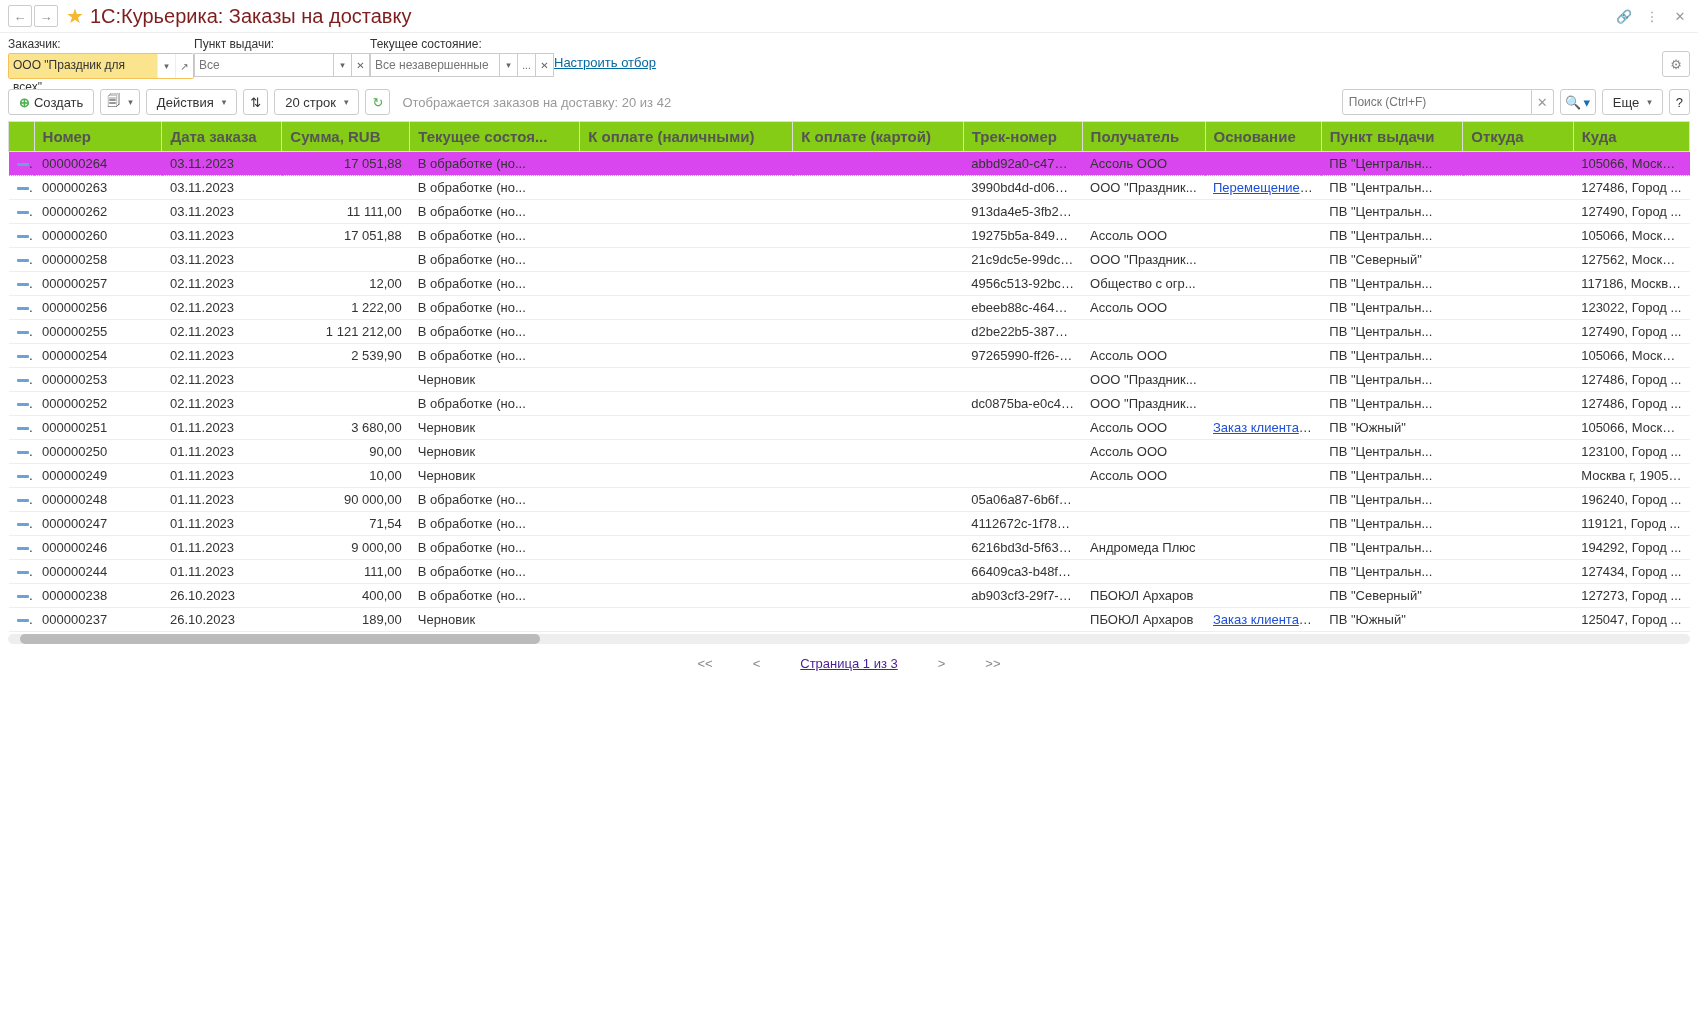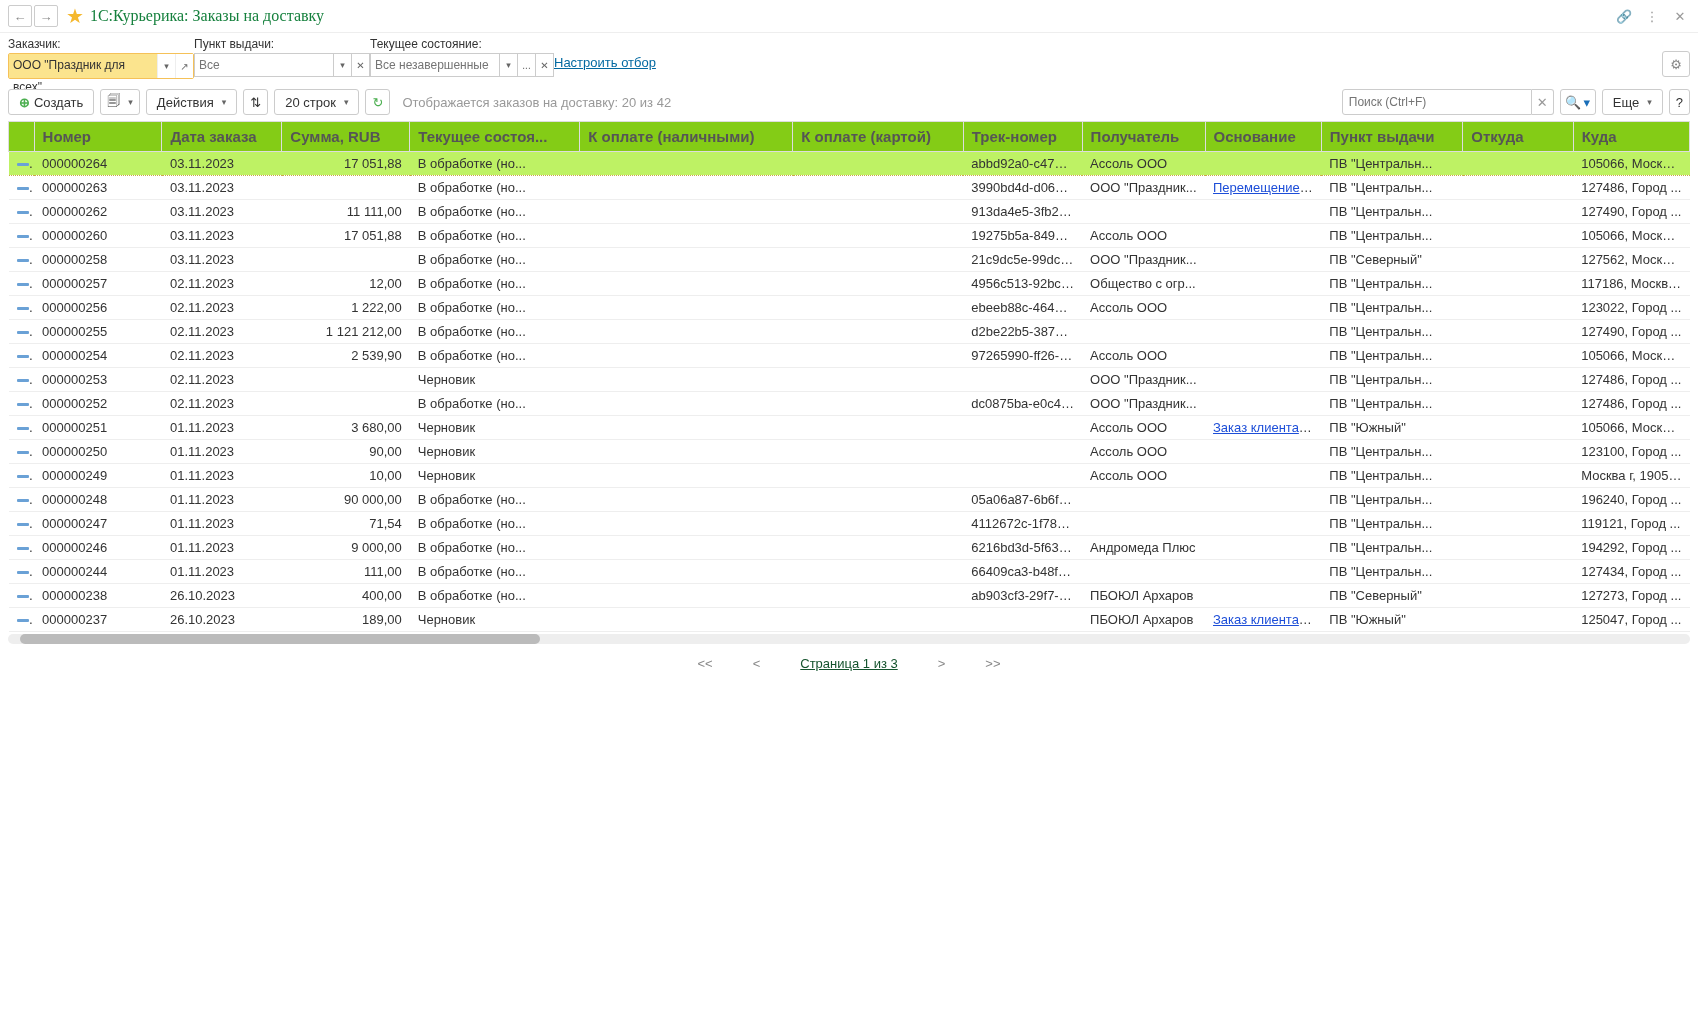--- a/index.html
+++ b/index.html
@@ -2,21 +2,21 @@
 <html><head>
 <meta charset="utf-8">
 <style>
   * { box-sizing: border-box; font-family: Arial, sans-serif; }
   body { margin: 0; padding: 0; font-size: 13px; color: #333; background: #fff; }
   
   
   .header { display: flex; align-items: center; padding: 4px 8px; border-bottom: 1px solid #eee; }
   .nav-btn { width: 24px; height: 22px; border: 1px solid #ccc; background: #fff; margin-right: 2px; display: flex; align-items: center; justify-content: center; cursor: pointer; border-radius: 2px; color: #888; }
   .star { color: #f5b82e; font-size: 20px; margin: 0 6px; }
-  .title { font-size: 16px; color: #15803d; font-family: Liberation Serif, serif; }
+  .title { font-size: 20px; color: #7f1d1d; }
   .header-right { margin-left: auto; display: flex; gap: 8px; }
   .hr-icon { width: 20px; height: 20px; display: flex; align-items: center; justify-content: center; cursor: pointer; color: #999; }
 
   
   .filter-row { display: flex; gap: 0; padding: 4px 8px; align-items: flex-start; }
   .filter-group { display: flex; flex-direction: column; }
   .filter-label { font-size: 12px; color: #333; margin-bottom: 2px; }
   .filter-inputs { display: flex; align-items: center; }
   .filter-input { height: 24px; border: 1px solid #ccc; padding: 0 4px; font-size: 12px; background: #fff; }
   .filter-input.highlighted { border: 1px solid #f5c158; background: #fff; }
@@ -38,21 +38,21 @@
   .search-box { margin-left: auto; display: flex; }
   .search-input { width: 190px; height: 26px; border: 1px solid #ccc; padding: 8px 6px; font-size: 12px; border-radius: 3px 0 0 3px; }
   .search-clear { width: 22px; height: 26px; border: 1px solid #ccc; border-left: none; background: #fff; cursor: pointer; border-radius: 0 3px 3px 0; display: flex; align-items: center; justify-content: center; color: #999; }
   .search-icon-btn { width: 36px; height: 26px; border: 1px solid #ccc; background: #fff; border-radius: 3px; display: flex; align-items: center; justify-content: center; cursor: pointer; color: #1a6eb8; gap: 2px; }
 
   
   .table-container { padding: 0 8px; overflow-x: auto; }
   table { width: 100%; border-collapse: collapse; }
   th { background: #84cc16; border: 1px solid #ddd; padding: 6px 8px; text-align: left; font-weight: bold; font-size: 15px; color: #555; white-space: nowrap; overflow: hidden; text-overflow: ellipsis; }
   td { border-bottom: 1px solid #eee; padding: 4px 8px; font-size: 13px; white-space: nowrap; overflow: hidden; text-overflow: ellipsis; max-width: 0; }
-  tbody tr.selected { background: #bef264; }
+  tbody tr.selected { background: #d946ef; }
   tbody tr.selected td { border-bottom: 1px dotted #c9a94a; }
   .row-icon { width: 12px; height: 3px; background: #6aa1d6; display: inline-block; vertical-align: middle; border-radius: 1px; }
   .num-col { font-size: 13px; }
   .amount { text-align: right; }
   .link-cell { color: #1d4ed8; text-decoration: underline; cursor: pointer; }
   
   .col-icon { width: 22px; }
   .col-number { width: 110px; }
   .col-date { width: 100px; }
   .col-sum { width: 110px; text-align: right; }
@@ -66,21 +66,21 @@
   .col-from { width: 95px; }
   .col-to { width: 100px; }
 
   
   .hscroll { margin: 2px 8px; height: 10px; background: #eee; border-radius: 5px; position: relative; }
   .hscroll-thumb { position: absolute; left: 12px; width: 520px; height: 10px; background: #bbb; border-radius: 5px; }
 
   
   .pagination { display: flex; justify-content: center; align-items: center; gap: 40px; padding: 10px 0; font-size: 13px; color: #888; }
   .page-btn { cursor: pointer; }
-  .page-link { color: #14532d; text-decoration: underline; cursor: pointer; }
+  .page-link { color: #4c1d95; text-decoration: underline; cursor: pointer; }
 </style>
 </head>
 <body>
 
 <div class="header">
   <div class="nav-btn">←</div>
   <div class="nav-btn">→</div>
   <span class="star">★</span>
   <span class="title">1C:Курьерика: Заказы на доставку</span>
   <div class="header-right">

